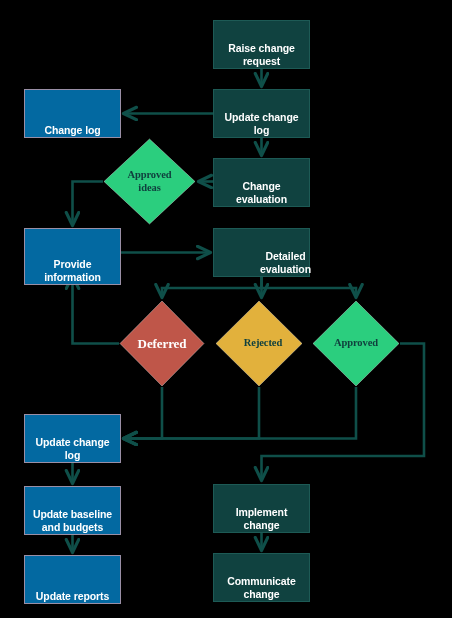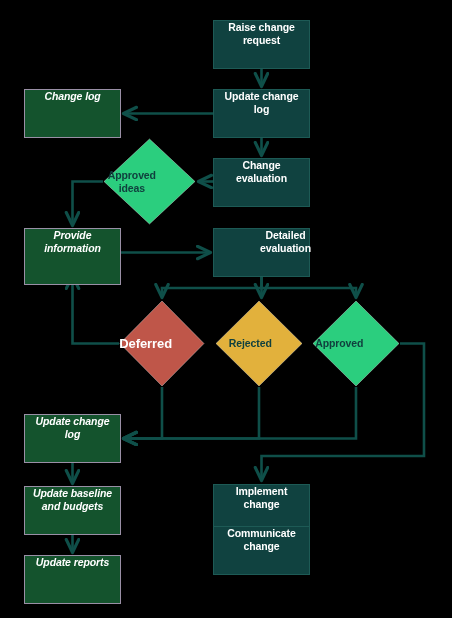--- a/index.html
+++ b/index.html
@@ -21,60 +21,61 @@
     position: absolute;
     left: 0;
     top: 0;
     width: 452px;
     height: 618px;
     pointer-events: none;
   }
   .node {
     position: absolute;
     display: flex;
-    align-items: flex-start;
+    align-items: flex-end;
     justify-content: center;
     text-align: center;
     box-sizing: border-box;
     line-height: 1.22;
     font-weight: bold;
     letter-spacing: -0.1px;
   }
   .rect {
     border: 1px solid rgba(255,255,255,0.22);
   }
   .rect.teal {
     background: #104240;
     color: #ffffff;
     border-color: #1d5a55;
   }
   .rect.purple {
-    background: #14532d;
+    background: #0369a1;
     color: #ffffff;
     border-color: #9a8fa6;
-    font-style: italic;
   }
   .diamond-wrap {
     position: absolute;
   }
   .diamond-shape {
     position: absolute;
     left: 0; top: 0;
     width: 100%; height: 100%;
   }
   .diamond-label {
     position: absolute;
     left: 0; top: 0;
     width: 100%; height: 100%;
     display: flex;
     align-items: center;
+    justify-content: center;
     text-align: center;
     font-weight: bold;
     line-height: 1.22;
     letter-spacing: -0.1px;
+    font-family: Liberation Serif, serif;
   }
   .lbl-dark { color: #10403e; }
   .lbl-light { color: #ffffff; }
 </style>
 </head>
 <body>
 
 <div id="canvas">
   <svg id="edges" viewBox="0 0 452 618" xmlns="http://www.w3.org/2000/svg">
     <defs>
@@ -158,17 +159,17 @@
       </div>
       <div class="node rect purple" style="left: 24px; top: 486px; width: 97px; height: 49px; font-size: 10.5px;">
         <span style="padding: 0px 6px;">Update baseline and budgets</span>
       </div>
       <div class="node rect purple" style="left: 24px; top: 555px; width: 97px; height: 49px; font-size: 10.5px;">
         <span style="padding: 0px 6px;">Update reports</span>
       </div>
       <div class="node rect teal" style="left: 213px; top: 484px; width: 97px; height: 49px; font-size: 10.5px;">
         <span style="padding: 0px 6px;">Implement change</span>
       </div>
-      <div class="node rect teal" style="left: 213px; top: 526px; width: 97px; height: 49px; font-size: 10.5px;">
+      <div class="node rect teal" style="left: 213px; top: 553px; width: 97px; height: 49px; font-size: 10.5px;">
         <span style="padding: 0px 6px;">Communicate change</span>
       </div>
     </div>
 </div>
 
 </body></html>

